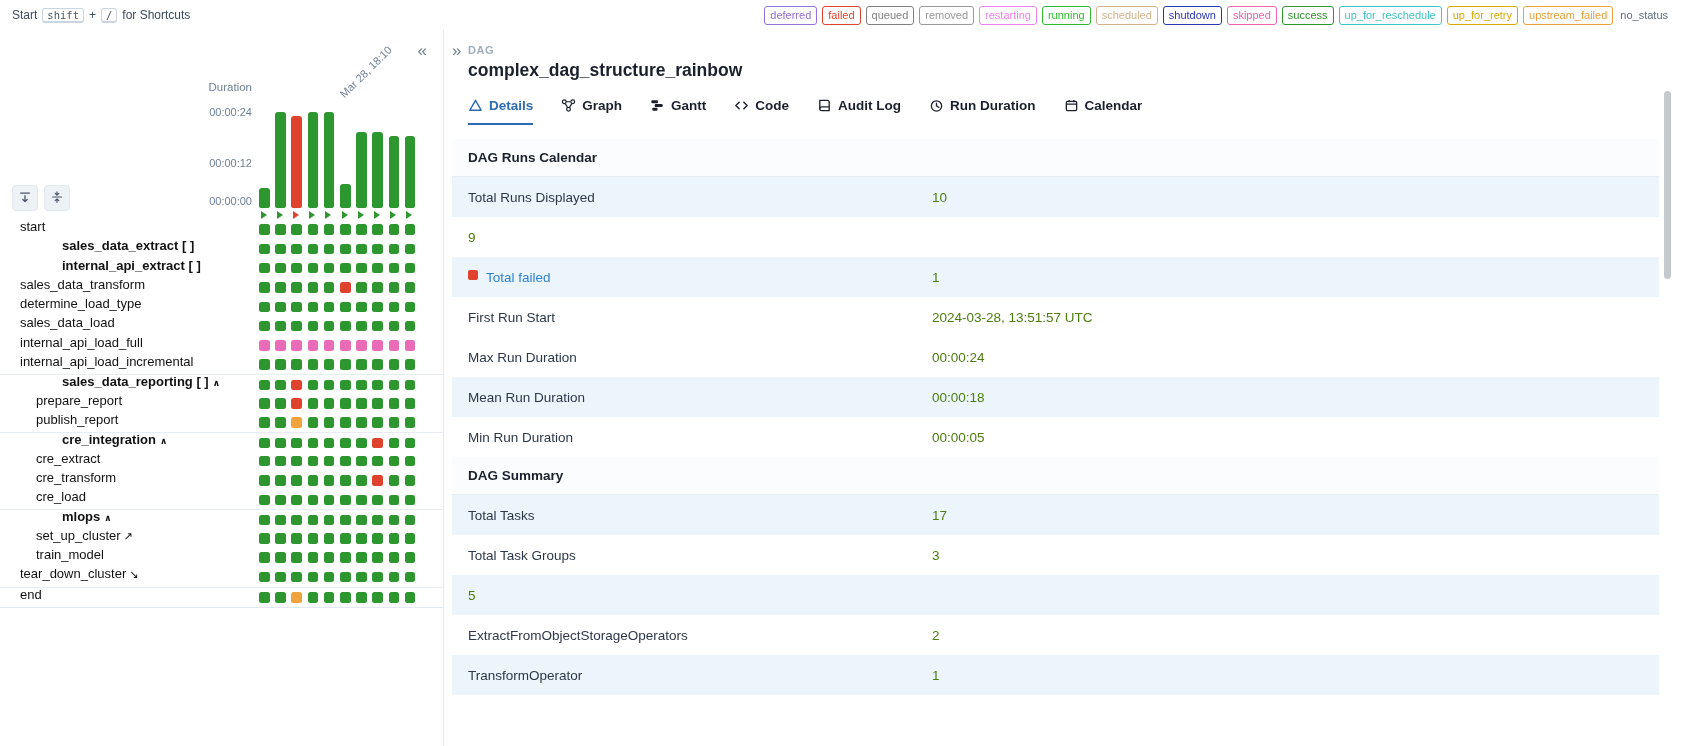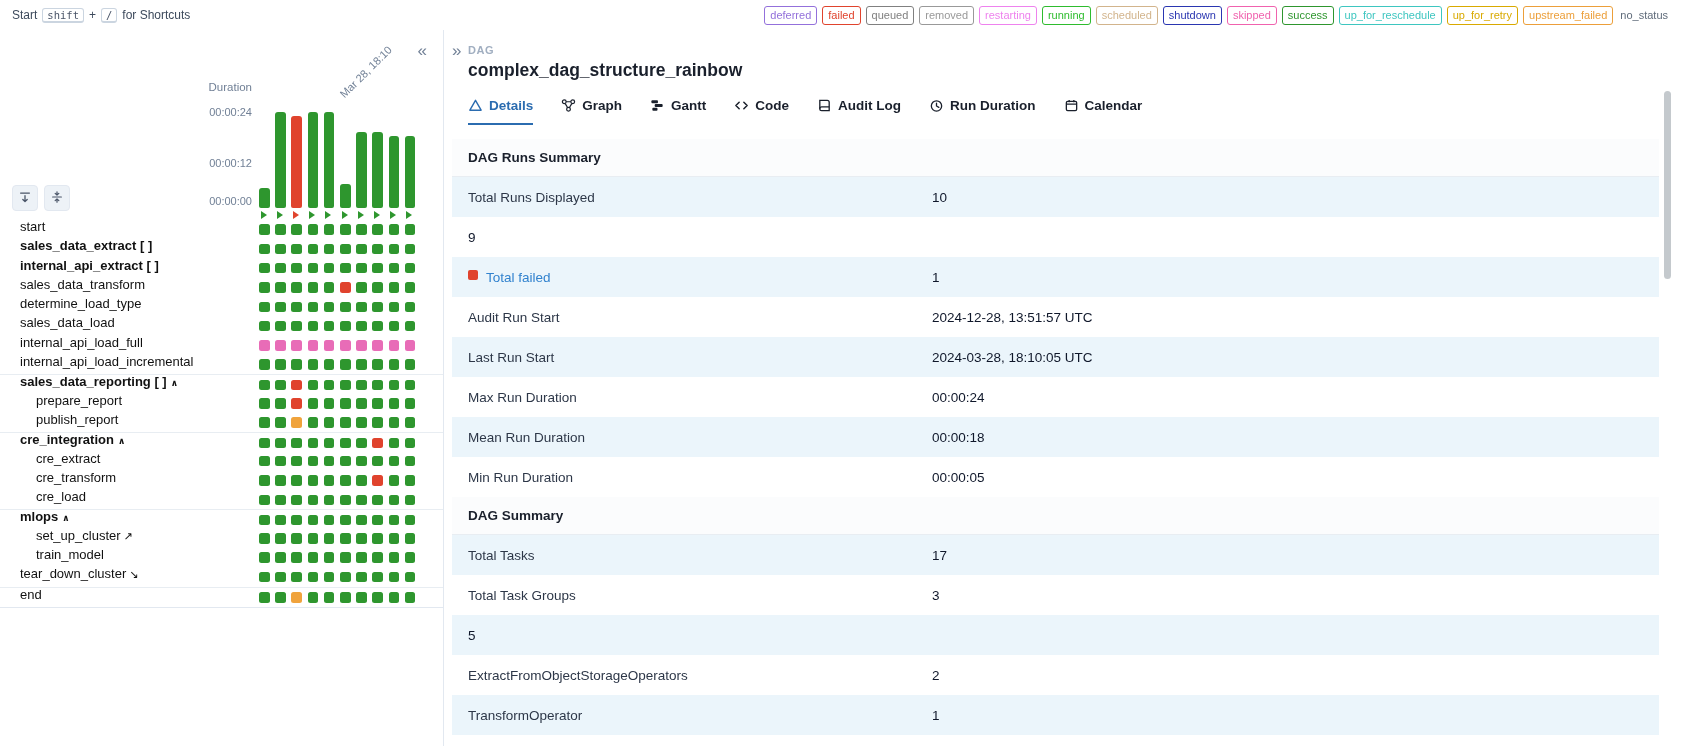--- a/index.html
+++ b/index.html
@@ -27,21 +27,21 @@
   .bar{position:absolute;bottom:0;width:10.5px;border-radius:3px 3px 2px 2px;cursor:pointer;}
   .markers{position:absolute;left:259px;top:181px;height:9px;width:170px;}
   .run-marker{position:absolute;width:0;height:0;border-top:4px solid transparent;border-bottom:4px solid transparent;border-left:6.5px solid #2e962e;cursor:pointer;}
   .date-label{position:absolute;left:346px;top:58px;font-size:11px;color:#718096;transform:rotate(-45deg);transform-origin:0 100%;white-space:nowrap;}
   .grid-btn{position:absolute;top:155px;width:26px;height:26px;border:1px solid #e2e8f0;background:#edf2f7;border-radius:4px;cursor:pointer;display:flex;align-items:center;justify-content:center;}
   .grid-btn.b1{left:12px;} .grid-btn.b2{left:44px;}
   .task-rows{position:absolute;top:190px;left:0;right:0;}
   .task-row{position:relative;height:19.3px;display:flex;}
   .task-row.gline{border-top:1px solid #e8edf2;}
   .task-label{font-size:13px;color:#111;white-space:nowrap;cursor:pointer;line-height:1;}
-  .task-label.bold{font-weight:700;}
+  .task-label.bold{font-weight:700;margin-left:42px;}
   .task-caret{font-size:9px;font-weight:700;margin-left:4px;cursor:pointer;}
   .task-arrow{font-size:11px;}
   .task-cells{position:absolute;left:259px;top:0;height:100%;width:170px;}
   .cell{position:absolute;top:4.4px;width:10.5px;height:10.5px;border-radius:2.5px;cursor:pointer;}
   .grid-divider{position:absolute;top:577px;left:0;right:0;border-top:1px solid #e2e8f0;}
 
   
   .details-panel{flex:1;position:relative;background:#fff;padding-top:10px;}
   .expand-btn{position:absolute;left:8px;top:12px;font-size:17px;color:#718096;background:none;border:none;cursor:pointer;line-height:1;}
   .details-header{padding-left:24px;}
@@ -49,21 +49,21 @@
   .dag-title{font-size:17.5px;font-weight:700;color:#1a202c;margin-top:4px;font-family:"Liberation Sans","DejaVu Sans",sans-serif;}
   .tabs{display:flex;gap:28px;padding:17px 0 0 24px;}
   .tab{display:flex;align-items:center;gap:6px;font-size:13.5px;font-weight:600;color:#1a202c;padding-bottom:10px;border-bottom:2.5px solid transparent;cursor:pointer;white-space:nowrap;}
   .tab.active{color:#2b6cb0;border-bottom-color:#2b6cb0;}
   .tab-icon{display:flex;align-items:center;}
   .details-table{margin:14px 25px 0 8px;font-size:13.5px;}
   .t-header{padding:11px 16px;font-weight:700;color:#1a202c;border-bottom:1px solid #e8edf2;background:#fbfcfd;}
   .t-row{display:flex;align-items:center;padding:11px 16px;min-height:40px;}
   .t-row.striped{background:#ebf5fb;}
   .t-label{width:464px;display:flex;align-items:flex-start;color:#2d3748;}
-  .t-value{color:#0f172a;}
+  .t-value{color:#4d7c0f;}
   .swatch{display:inline-block;width:10px;height:10px;border-radius:2px;margin-right:8px;flex:none;}
   .link{color:#3182ce;cursor:pointer;}
   .scroll-thumb{position:absolute;right:13px;top:61px;width:7px;height:188px;background:#c4c9cd;border-radius:4px;cursor:pointer;}
 </style>
 </head>
 <body>
 
 <div class="topbar">
   <div class="hint">
     <span>Start</span>
@@ -504,48 +504,42 @@
           <span class="tab-icon">
             <svg width="15" height="15" viewBox="0 0 16 16" fill="none" stroke="currentColor" stroke-width="1.4">
               <rect x="2.5" y="3.5" width="11" height="10" rx="1.5"></rect>
               <path d="M2.5 6.5 H13.5 M5.5 2 V4.5 M10.5 2 V4.5"></path>
             </svg>
           </span>
           <span>Calendar</span>
         </div>
       </div>
     <div class="details-table" id="details-table">
-        <div class="t-header">DAG Runs Summary</div>
+        <div class="t-header">DAG Runs Calendar</div>
         <div class="t-row striped">
           <div class="t-label">
             <span>Total Runs Displayed</span>
           </div>
           <div class="t-value">10</div>
         </div>
         <div class="t-row">
           <div class="t-value">9</div>
         </div>
         <div class="t-row striped">
           <div class="t-label">
             <span class="swatch" style="background: rgb(224, 67, 45);"></span>
             <span class="link">Total failed</span>
           </div>
           <div class="t-value">1</div>
         </div>
         <div class="t-row">
           <div class="t-label">
-            <span>Audit Run Start</span>
-          </div>
-          <div class="t-value">2024-12-28, 13:51:57 UTC</div>
-        </div>
-        <div class="t-row striped">
-          <div class="t-label">
-            <span>Last Run Start</span>
-          </div>
-          <div class="t-value">2024-03-28, 18:10:05 UTC</div>
+            <span>First Run Start</span>
+          </div>
+          <div class="t-value">2024-03-28, 13:51:57 UTC</div>
         </div>
         <div class="t-row">
           <div class="t-label">
             <span>Max Run Duration</span>
           </div>
           <div class="t-value">00:00:24</div>
         </div>
         <div class="t-row striped">
           <div class="t-label">
             <span>Mean Run Duration</span>

